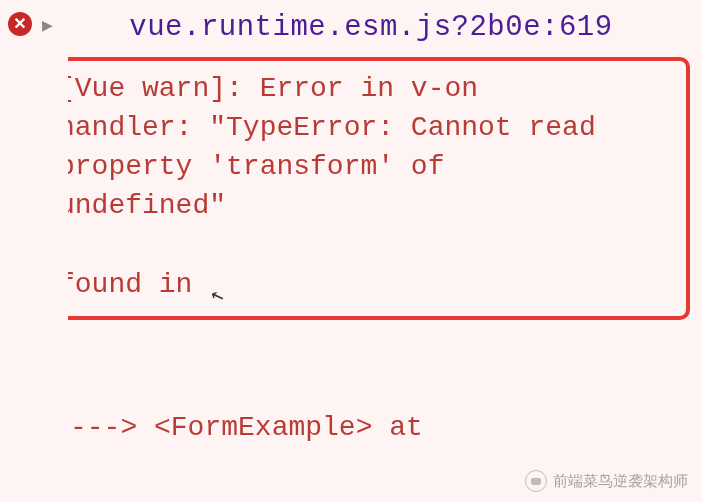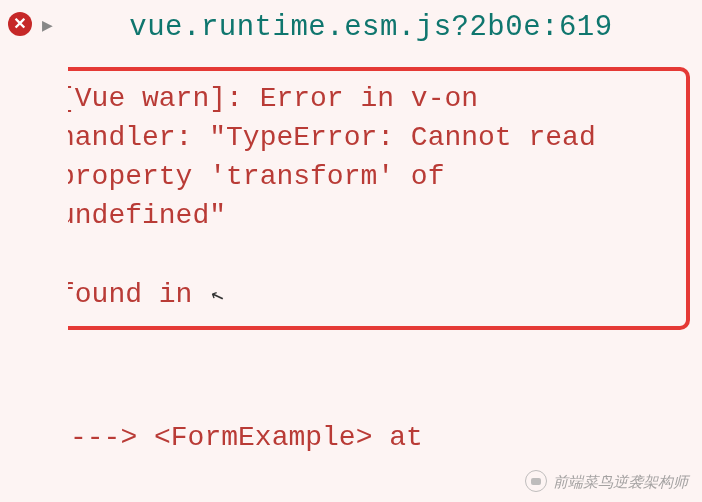--- a/index.html
+++ b/index.html
@@ -46,24 +46,24 @@
       color: #888;
       font-size: 18px;
       user-select: none;
     }
     .content-col {
       flex: 1;
       color: #b93b36;
       overflow: hidden;
     }
     .source-link {
-      color: #0f766e;
+      color: #4c1d95;
       font-size: 29px;
       text-align: center;
-      margin-bottom: 20px;
+      margin-bottom: 10px;
       letter-spacing: 0.5px;
       padding-right: 20px;
     }
     .highlight-box {
       border: 4px solid #e53935;
       border-radius: 10px;
       padding: 8px 14px 12px 14px;
       margin: -2px 4px 10px -28px;
     }
     .warn-text {
@@ -81,27 +81,26 @@
       left: 211px;
       font-size: 22px;
       color: #333;
       transform: rotate(-20deg);
     }
     .watermark {
       position: absolute;
       bottom: 10px;
       right: 14px;
       display: flex;
-      align-items: flex-end;
+      align-items: flex-start;
       gap: 6px;
       color: #888;
       font-family: Arial, sans-serif;
       font-size: 15px;
       opacity: 0.75;
-      font-style: italic;
     }
     .watermark-icon {
       width: 22px;
       height: 22px;
       border: 1.5px solid #aaa;
       border-radius: 50%;
       display: flex;
       align-items: center;
       justify-content: center;
     }

